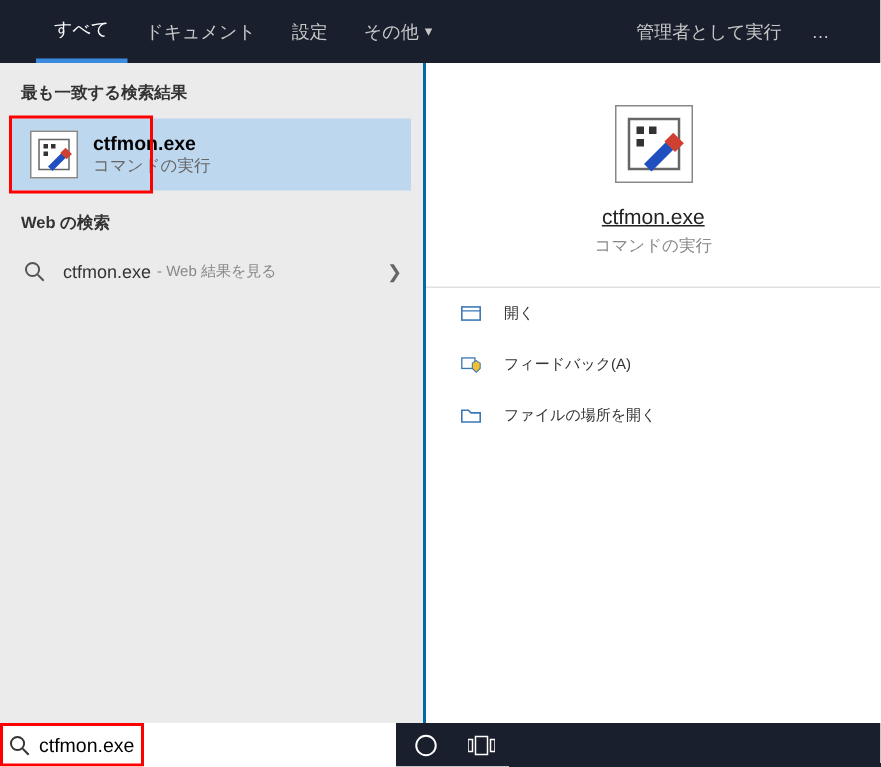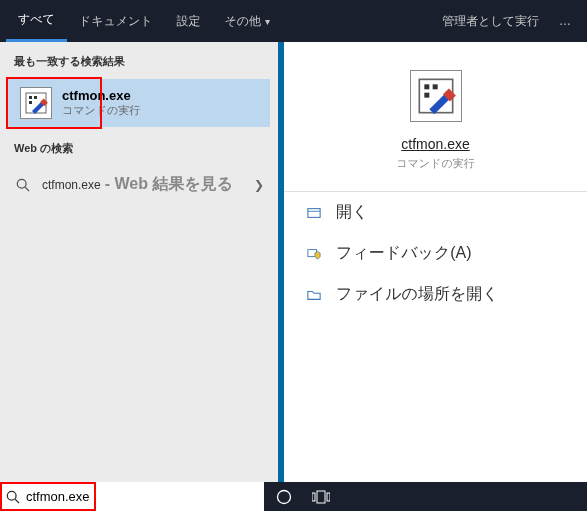--- a/index.html
+++ b/index.html
@@ -1,49 +1,49 @@
 <!DOCTYPE html>
 <html><head>
 <meta charset="utf-8">
 <style>
 * { margin: 0; padding: 0; box-sizing: border-box; font-family: "Yu Gothic UI", "Meiryo", sans-serif; }
 body { width: 587px; height: 511px; background: #fff; overflow: hidden; position: relative; }
 
-.topbar { background: #1a1f2e; height: 42px; display: flex; align-items: center; padding: 0 6px; color: #c8c8c8; font-size: 12px; }
+.topbar { background: #1a1f2e; height: 42px; display: flex; align-items: center; padding: 0 24px; color: #c8c8c8; font-size: 12px; }
 .topbar .tab { padding: 0 12px; height: 42px; display: flex; align-items: center; cursor: pointer; }
 .topbar .tab.active { color: #fff; border-bottom: 3px solid #3a8be0; }
 .topbar .spacer { flex: 1; }
 .topbar .tab .chev { margin-left: 4px; font-size: 10px; }
 .topbar .more { padding: 0 8px; letter-spacing: 2px; }
 
 .main { display: flex; height: 440px; }
-.left { width: 284px; background: #ebebeb; border-right: 6px solid #0369a1; }
+.left { width: 284px; background: #ebebeb; border-right: 2px solid #0369a1; }
 .right { flex: 1; background: #fff; }
 
 .section-header { font-size: 11px; font-weight: bold; padding: 12px 14px 8px; color: #333; }
 
 .best-match { display: flex; align-items: center; padding: 8px 12px; background: #bdd7ee; margin: 2px 8px; position: relative; }
 .best-match .hl { position: absolute; top: -2px; left: -2px; right: auto; bottom: -2px; width: 96px; border: 2px solid red; pointer-events: none; }
 .best-match .icon { width: 32px; height: 32px; background: #fff; border: 1px solid #888; display: flex; align-items: center; justify-content: center; margin-right: 10px; }
 .best-match .texts .title { font-size: 13px; font-weight: bold; color: #000; }
 .best-match .texts .sub { font-size: 11px; color: #666; }
 
 .web-item { display: flex; align-items: center; padding: 10px 14px; }
 .web-item .icon { width: 18px; display: flex; justify-content: center; color: #555; margin-right: 10px; }
 .web-item .text1 { font-size: 12px; color: #333; }
-.web-item .text2 { font-size: 16px; color: #888; margin-left: 4px; font-weight: bold; }
+.web-item .text2 { font-size: 10px; color: #888; margin-left: 4px; }
 .web-item .arrow { margin-left: auto; color: #666; font-size: 12px; }
 
 .right-pane { display: flex; flex-direction: column; align-items: center; padding-top: 28px; }
 .big-icon { width: 52px; height: 52px; background: #fff; border: 1px solid #888; display: flex; align-items: center; justify-content: center; }
 .right-pane .title { margin-top: 14px; font-size: 14px; text-decoration: underline; color: #222; }
 .right-pane .sub { font-size: 11px; color: #888; margin-top: 4px; }
 
 .actions { border-top: 1px solid #e0e0e0; margin-top: 20px; width: 100%; }
-.action { display: flex; align-items: center; padding: 10px 20px; font-size: 16px; color: #333; }
+.action { display: flex; align-items: center; padding: 10px 20px; font-size: 10px; color: #333; }
 .action .aicon { width: 20px; color: #3a78b5; margin-right: 12px; display: flex; justify-content: center; }
 
 .bottom { position: absolute; bottom: 0; left: 0; right: 0; height: 29px; display: flex; }
 .search-area { flex: 0 0 264px; background: #fff; display: flex; align-items: center; padding: 0 6px; position: relative; }
 .search-area .sicon { color: #555; margin-right: 6px; }
 .search-area input { border: none; outline: none; font-size: 13px; flex: 1; background: transparent; }
 .search-area .hl2 { position: absolute; top: 0; left: 0; width: 96px; bottom: 0; border: 2px solid red; pointer-events: none; }
 .taskbar { flex: 1; background: #1a1f2e; display: flex; align-items: center; padding: 0 12px; gap: 20px; color: #fff; }
 
 svg { display: block; }

